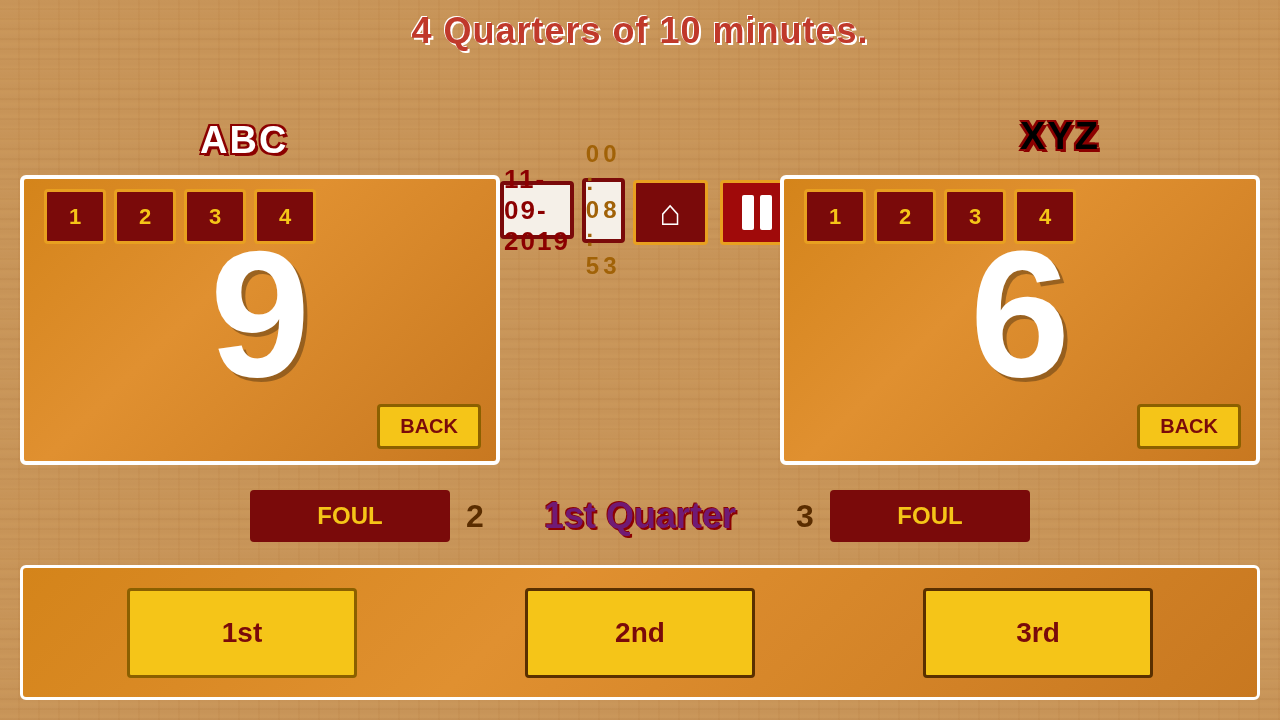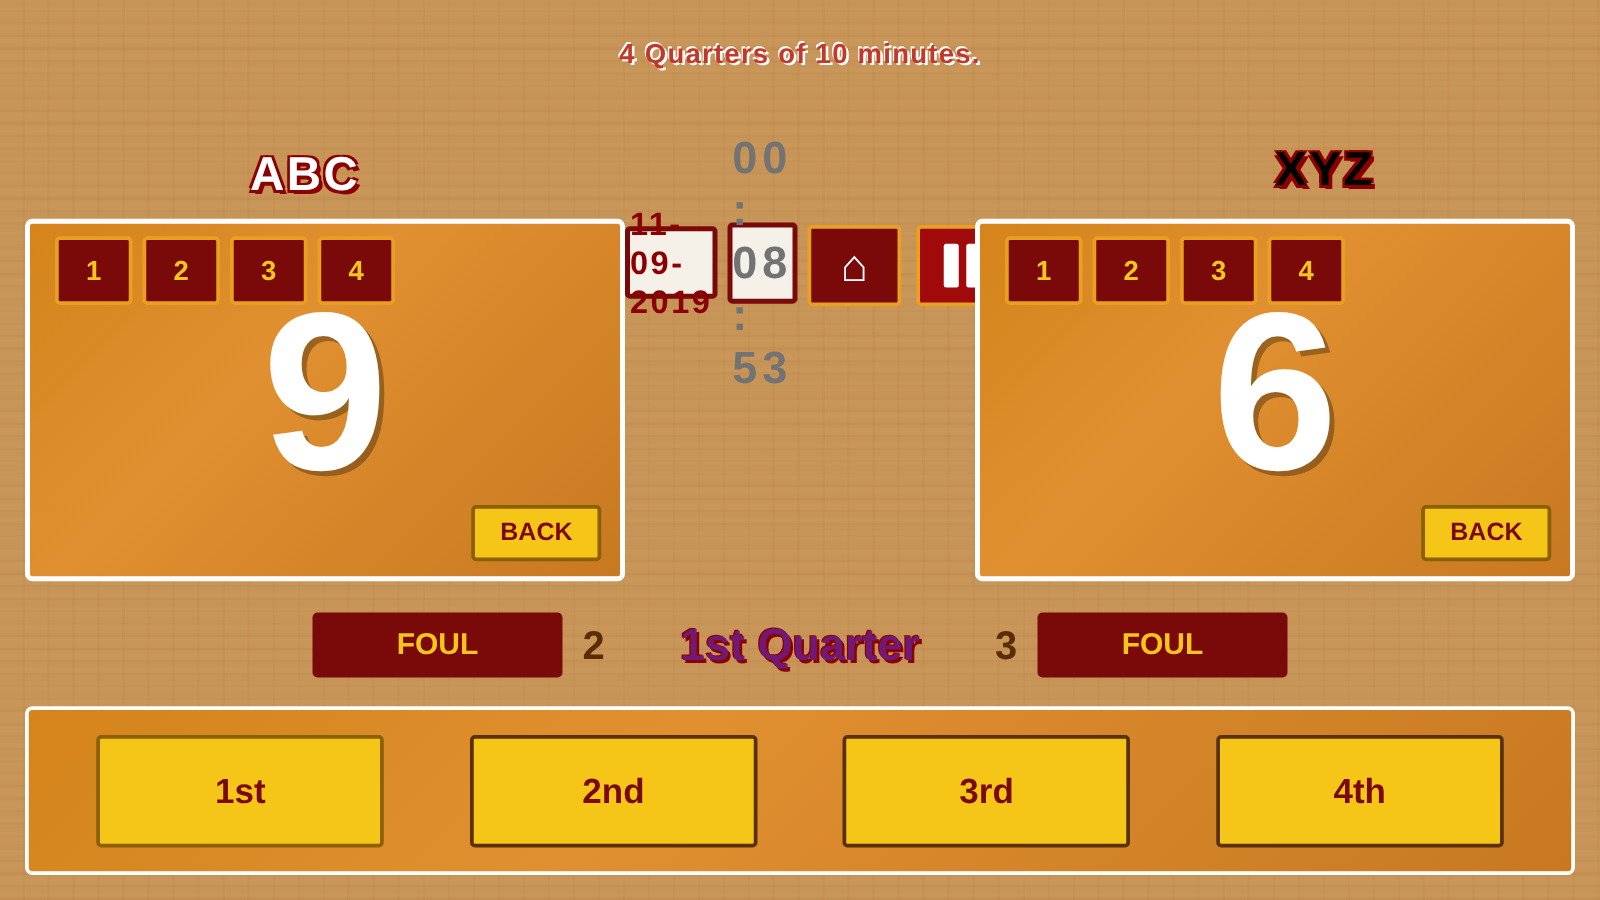--- a/index.html
+++ b/index.html
@@ -48,25 +48,24 @@
       display: flex;
       flex-direction: column;
       align-items: center;
       justify-content: flex-start;
       padding: 10px 20px;
       position: relative;
     }
 
     
     .subtitle {
-      font-size: 22px;
+      font-size: 36px;
       font-weight: 900;
       color: #c0392b;
       text-shadow: 2px 2px 0 #fff, -1px -1px 0 #fff;
-      margin-top: 20px;
       margin-bottom: 10px;
       letter-spacing: 1px;
     }
 
     
     .team-name-left {
       position: absolute;
       top: 119px;
       left: 200px;
       font-size: 38px;
@@ -190,23 +189,23 @@
 
     .time-box {
       background: #f5f0e8;
       border: 4px solid #7a0a0a;
       border-radius: 4px;
       width: 265px;
       height: 65px;
       display: flex;
       align-items: center;
       justify-content: center;
-      font-size: 36px;
-      font-weight: 900;
-      color: #737373;
+      font-size: 24px;
+      font-weight: 900;
+      color: #a16207;
       letter-spacing: 4px;
     }
 
     .center-buttons {
       display: flex;
       flex-direction: row;
       gap: 12px;
       margin-top: 5px;
     }
 
@@ -383,16 +382,15 @@
     <div class="foul-count">2</div>
     <div class="quarter-label">1st Quarter</div>
     <div class="foul-count">3</div>
     <div class="foul-btn">FOUL</div>
   </div>
 
   <div class="tabs-row">
     <div class="tab-btn active">1st</div>
     <div class="tab-btn">2nd</div>
     <div class="tab-btn">3rd</div>
-    <div class="tab-btn">4th</div>
   </div>
 
 </div>
 
 </body></html>

